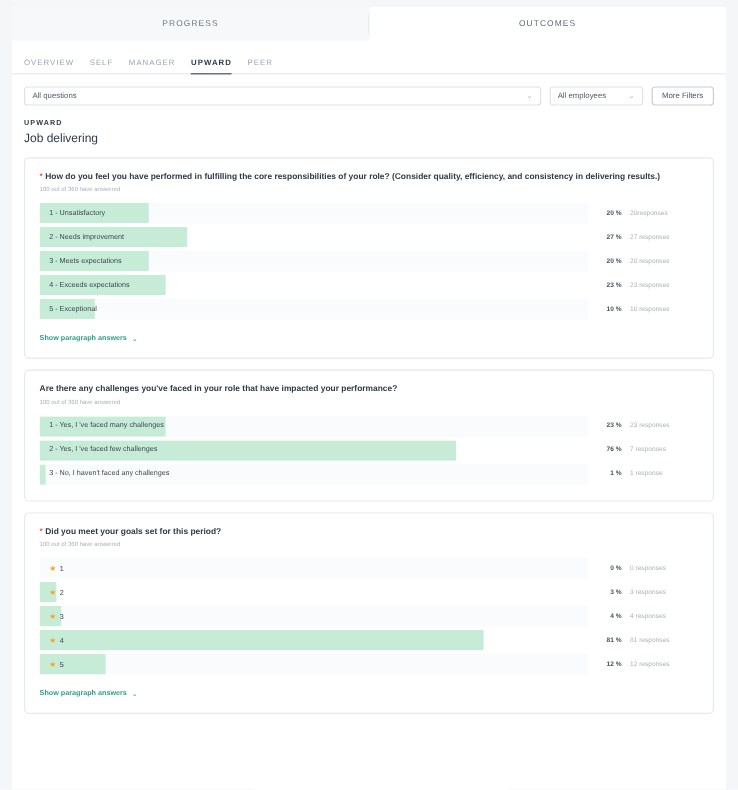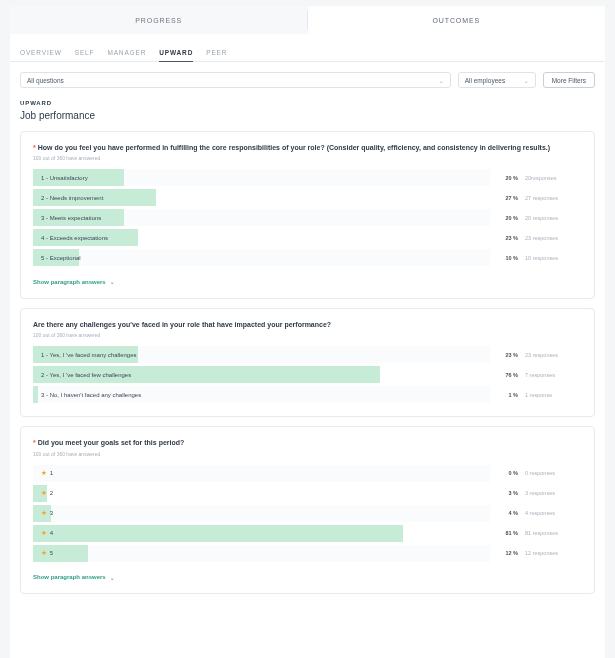--- a/index.html
+++ b/index.html
@@ -170,21 +170,21 @@
         <span class="lbl">All employees</span>
         <span class="chev">⌄</span>
       </div>
       <div class="btn-more">
         <span>More Filters</span>
       </div>
     </div>
 
     <div class="section-head">
       <div class="eyebrow">UPWARD</div>
-      <div class="sec-title">Job performance</div>
+      <div class="sec-title">Job delivering</div>
     </div>
 
     <div class="cards" id="cards-container">
         <div class="card"><div class="q-title"><span class="ast">*</span> <span>How do you feel you have performed in fulfilling the core responsibilities of your role? (Consider quality, efficiency, and consistency in delivering results.)</span></div><div class="q-sub">100 out of 360 have answered</div><div class="rows">
             <div class="row">
               <div class="track">
                 <div class="fill" style="width: 20%; background: rgb(198, 236, 216);"></div>
                 <div class="rowlabel"><span>1 - Unsatisfactory</span></div>
               </div>
               <div class="stat">

